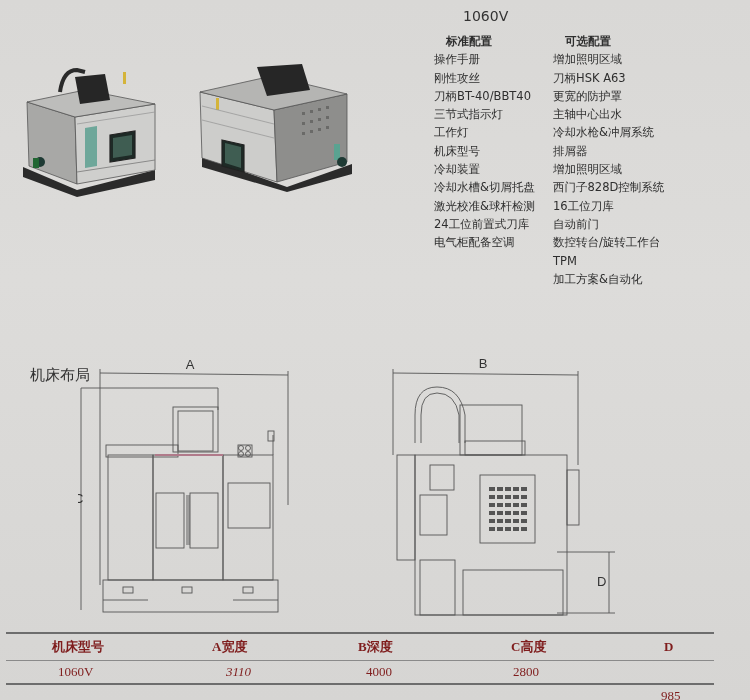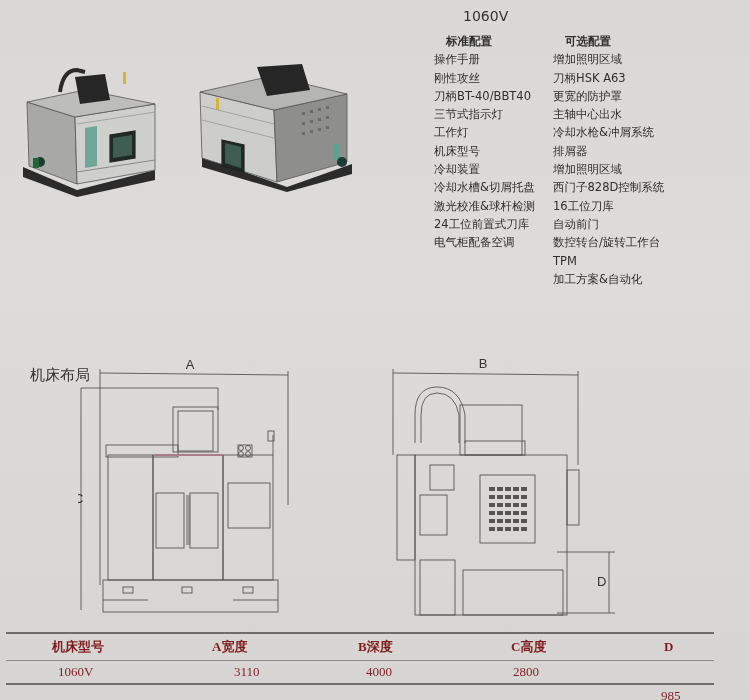--- a/index.html
+++ b/index.html
@@ -255,19 +255,19 @@
   <div class="row head">
     <span class="cell" style="left:46px;">机床型号</span>
     <span class="cell" style="left:206px;">A宽度</span>
     <span class="cell" style="left:352px;">B深度</span>
     <span class="cell" style="left:505px;">C高度</span>
     <span class="cell" style="left:658px;">D</span>
   </div>
   <div class="rule thin"></div>
   <div class="row">
     <span class="cell" style="left:52px;">1060V</span>
-    <span class="cell" style="left:228px;">3110</span>
+    <span class="cell" style="left:220px;font-style:italic;">3110</span>
     <span class="cell" style="left:360px;text-align:right;">4000</span>
     <span class="cell" style="left:507px;">2800</span>
     <span class="cell" style="left:655px;margin-top:48px;">985</span>
   </div>
   <div class="rule"></div>
 </div>
 
 </body></html>

